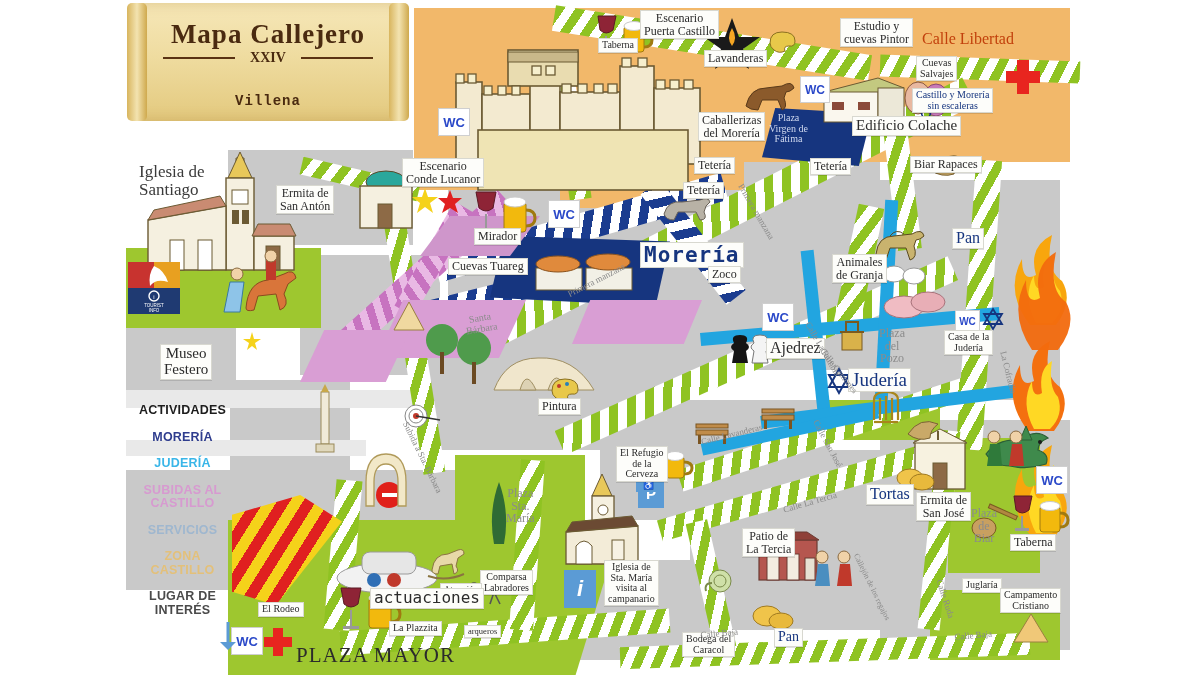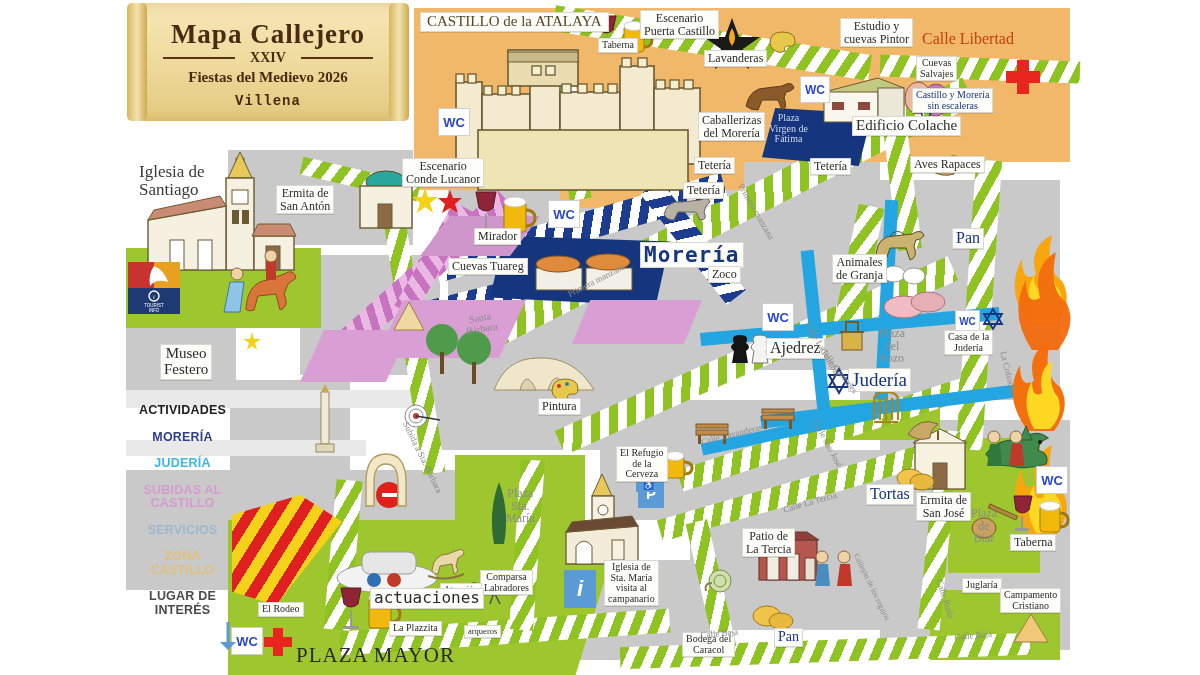--- a/index.html
+++ b/index.html
@@ -579,21 +579,20 @@
   <svg style="position:absolute;left:936px;top:60px;width:22px;height:18px;">
     <path d="M2 2 L2 16" stroke="#3a8a9a" stroke-width="2"></path>
     <path d="M3 2 L18 5 L3 9 Z" fill="#4aa8c0"></path>
   </svg>
 
   <div id="scroll">
     <div class="t1">Mapa Callejero</div>
     <div class="rule r1"></div>
     <div class="rule r2"></div>
     <div class="t2">XXIV</div>
-    <div class="t3">Fiestas del Medievo 2026</div>
     <div class="t4">Villena</div>
   </div>
 
   <div id="legend">
     <div class="item" style="color:#1d1d1d;">ACTIVIDADES</div>
     <div class="item" style="color:#2f3d8e;">MORERÍA</div>
     <div class="item" style="color:#3ab6e8;">JUDERÍA</div>
     <div class="item" style="color:#d79ad0;white-space:pre-line;">SUBIDAS AL
 CASTILLO</div>
     <div class="item" style="color:#9fb7cf;">SERVICIOS</div>
@@ -601,21 +600,20 @@
 CASTILLO</div>
     <div class="item" style="color:#4a4a4a;white-space:pre-line;">LUGAR DE
 INTERÉS</div>
   </div>
 
   <svg style="position:absolute;left:216px;top:620px;width:22px;height:34px;">
     <path d="M12 2 L12 24" stroke="#5b9bd5" stroke-width="3" fill="none"></path>
     <path d="M12 30 L4 22 L20 22 Z" fill="#5b9bd5"></path>
   </svg>
 
-  <div class="lbl big" style="left:420px;top:12px;padding:1px 6px;font-size:15px;color:#5a4520;">CASTILLO de la ATALAYA</div>
 
   <div style="position:absolute;left:640px;top:242px;font-family:'DejaVu Sans Mono',monospace;
               font-size:21px;font-weight:bold;color:#16357f;letter-spacing:1px;
               background:#fdfdfa;border:1px solid #d8d8d0;padding:0 3px;">Morería</div>
 
   <div style="position:absolute;left:848px;top:368px;font-family:'Liberation Serif',serif;
               font-size:19px;color:#16357f;background:#fdfdfa;border:1px solid #d8d8d0;padding:0 3px;">Judería</div>
 
   <div style="position:absolute;left:296px;top:643px;font-family:'Liberation Serif',serif;
               font-size:21px;color:#2b2b2b;letter-spacing:1px;">PLAZA MAYOR</div>
@@ -642,21 +640,21 @@
 Salvajes</div>
   <div class="lbl sml navy" style="left:912px;top:88px;">Castillo y Morería
 sin escaleras</div>
   <div class="lbl sml nb" style="left:766px;top:112px;color:#cfd8ef;">Plaza
 Virgen de
 Fátima</div>
   <div class="lbl big" style="left:852px;top:116px;font-size:15px;">Edificio Colache</div>
   <div class="lbl med" style="left:810px;top:158px;">Tetería</div>
   <div class="lbl med" style="left:683px;top:182px;">Tetería</div>
   <div class="lbl med" style="left:694px;top:157px;">Tetería</div>
-  <div class="lbl med" style="left:910px;top:156px;">Aves Rapaces</div>
+  <div class="lbl med" style="left:910px;top:156px;">Biar Rapaces</div>
   <div class="lbl med" style="left:832px;top:254px;">Animales
 de Granja</div>
   <div class="lbl big navy" style="left:952px;top:228px;font-size:16px;">Pan</div>
   <div class="lbl med" style="left:708px;top:266px;">Zoco</div>
   <div class="lbl big" style="left:766px;top:338px;font-size:16px;">Ajedrez</div>
   <div class="lbl sml" style="left:944px;top:330px;">Casa de la
 Judería</div>
   <div class="lbl med nb" style="left:876px;top:326px;color:#8b8b8b;">Plaza
 del
 Pozo</div>

